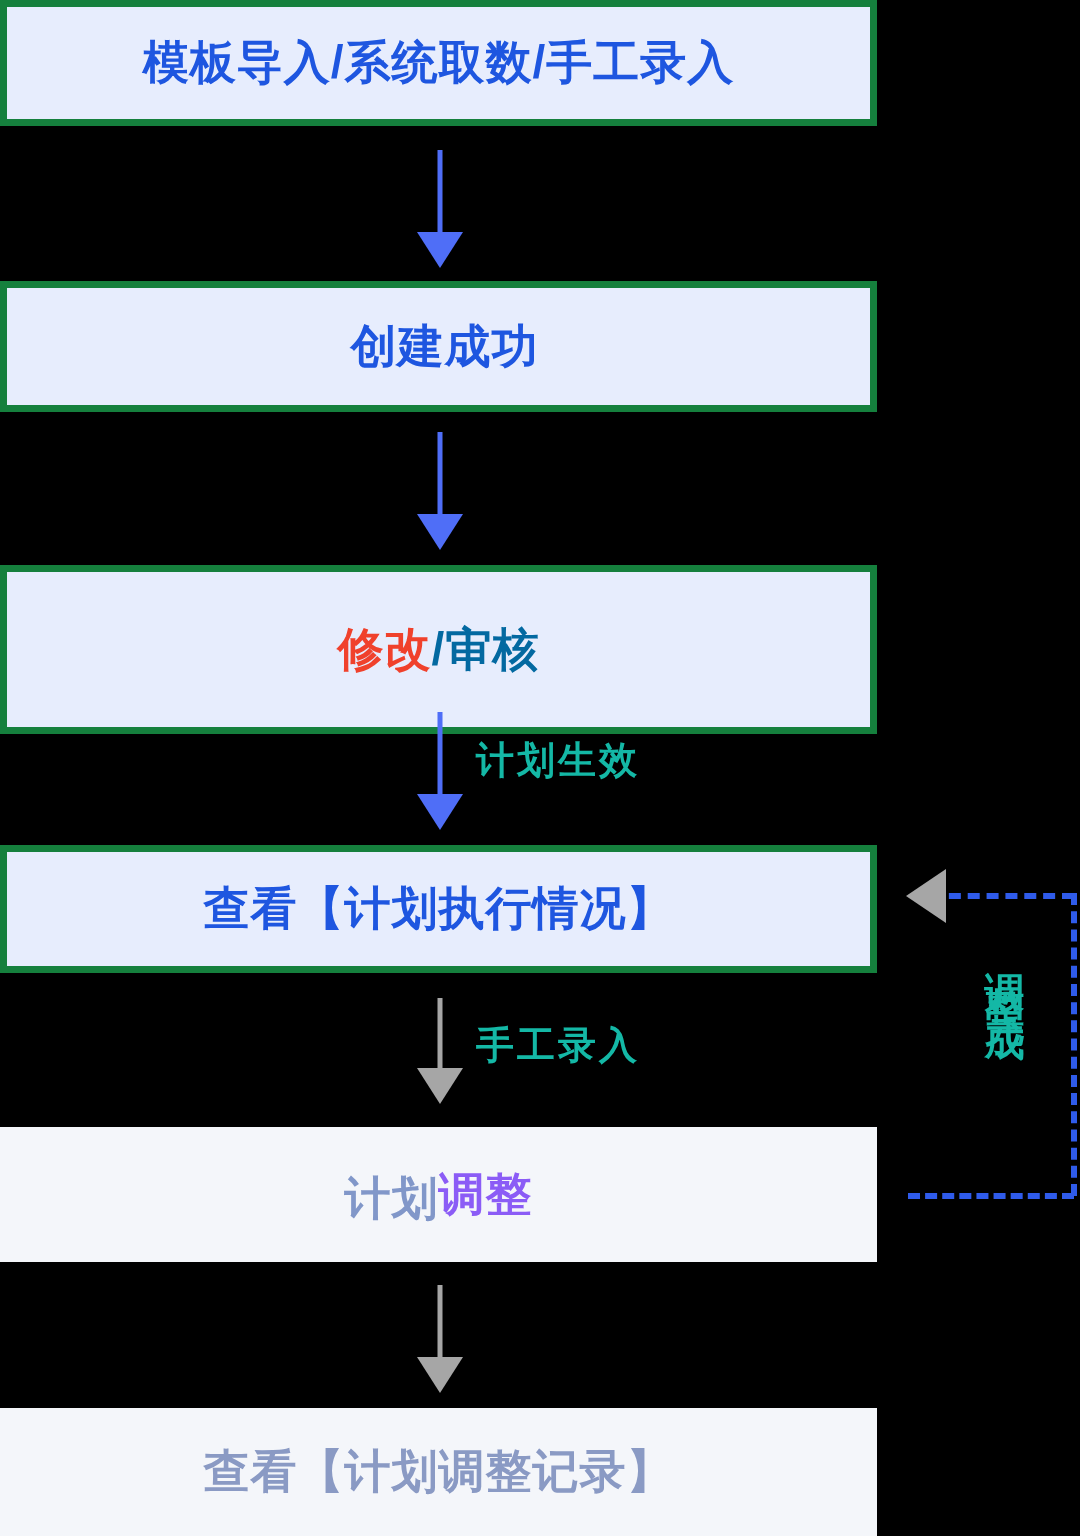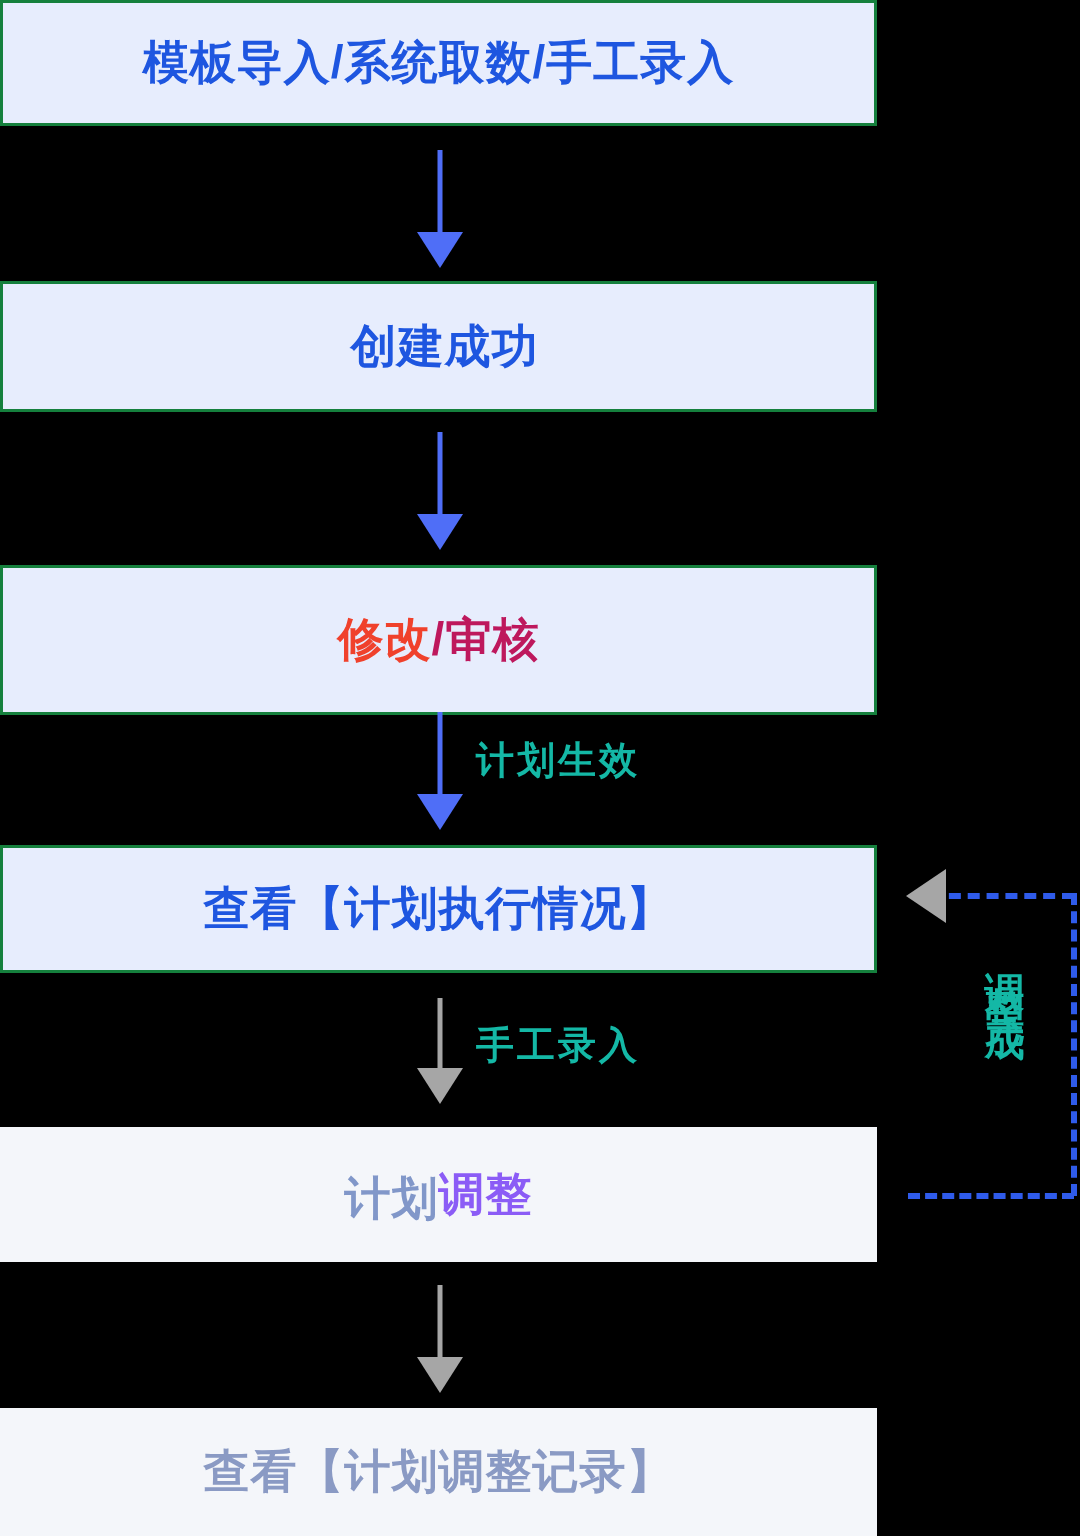--- a/index.html
+++ b/index.html
@@ -24,32 +24,32 @@
     display: flex;
     align-items: center;
     justify-content: center;
     text-align: center;
     font-weight: bold;
     letter-spacing: 1px;
     white-space: nowrap;
   }
   .node.primary {
     background: #e7edfd;
-    border: 3px solid #15803d;
+    border: 7px solid #15803d;
     color: #1e56e0;
     font-size: 46px;
   }
   .node.muted {
     background: #f4f6fa;
     border: none;
     font-size: 46px;
     color: #8a9ac4;
   }
 
-  .t-blue   { color: #be185d; }
+  .t-blue   { color: #0369a1; }
   .t-red    { color: #f0412c; }
   .t-mblue  { color: #8197c9; margin-top: 8px; }
   .t-mred   { color: #8b5cf6; }
 
   
   .arrow {
     position: absolute;
   }
   .arrow .shaft {
     position: absolute;
@@ -126,21 +126,21 @@
 
   <div class="node primary" style="left:0px; top:281px; width:877px; height:131px;padding-left:12px;">
     <span>创建成功</span>
   </div>
 
   <div class="arrow blue" style="left:417px; top:432px; width:46px; height:118px;">
     <div class="shaft"></div>
     <div class="head"></div>
   </div>
 
-  <div class="node primary" style="left:0px; top:565px; width:877px; height:150px;">
+  <div class="node primary" style="left:0px; top:565px; width:877px; height:169px;">
     <span class="t-red">修改</span>
       <span class="t-blue">/审核</span>
   </div>
 
   <div class="arrow blue" style="left:417px; top:712px; width:46px; height:118px;">
     <div class="shaft"></div>
     <div class="head"></div>
   </div>
   <div class="edge-label" style="left:476px; top:735px;">计划生效</div>
 

